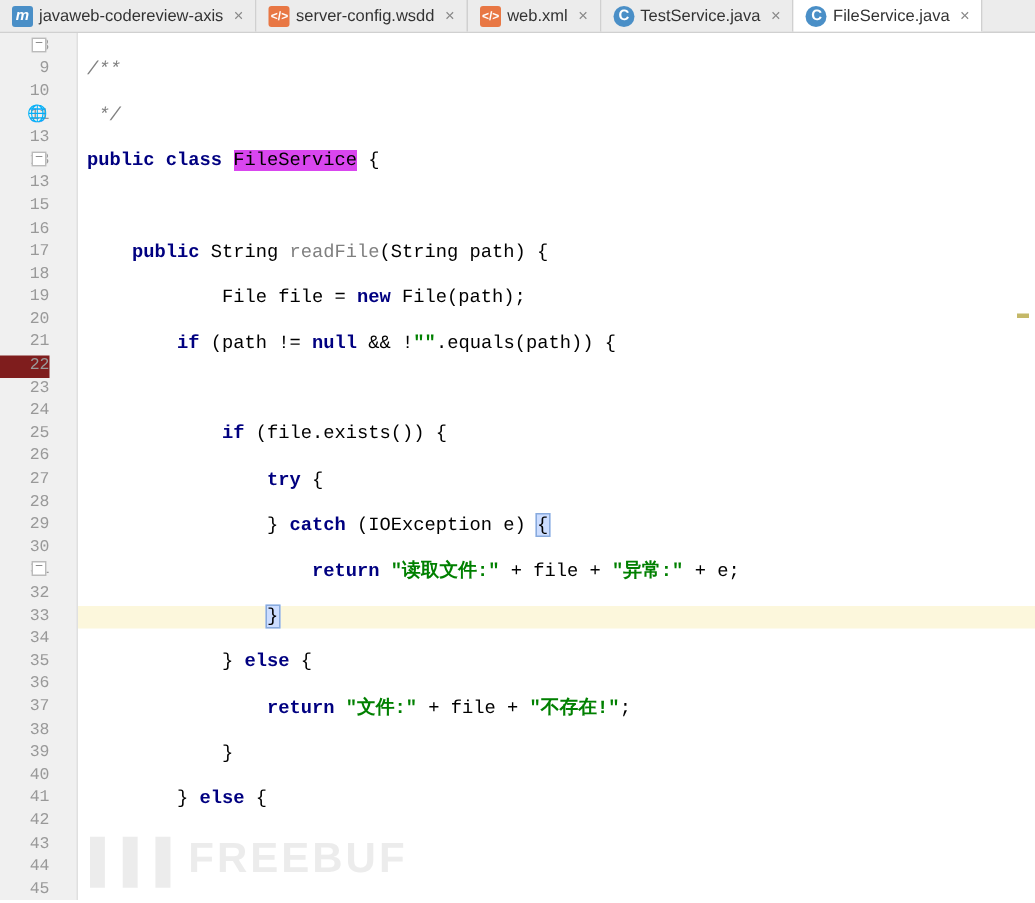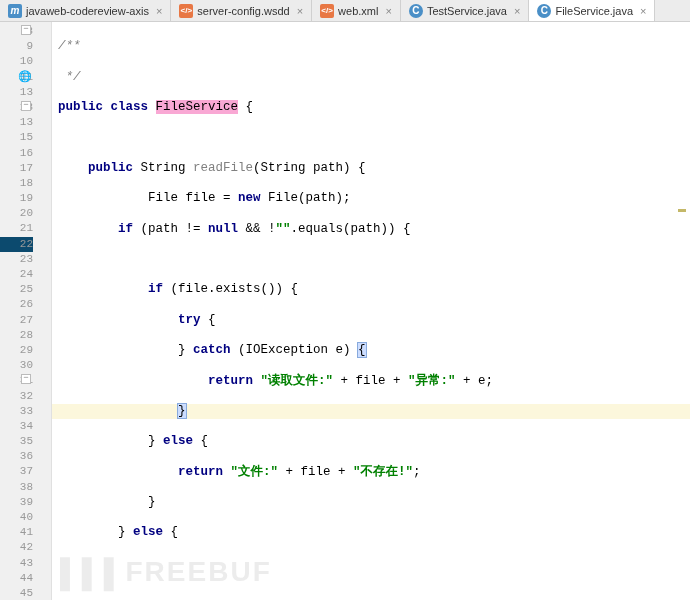--- a/index.html
+++ b/index.html
@@ -63,21 +63,21 @@
       border-right: 1px solid #e0e0e0;
       text-align: right;
       color: #999999;
       font-size: 11px;
       line-height: 15.2px;
       padding-right: 18px;
       padding-top: 2px;
       position: relative;
     }
     .line-num { height: 15.2px; position: relative; }
-    .line-num.hl { background: #0c4a6e; }
+    .line-num.hl { background: #7f1d1d; }
     .globe {
       position: absolute;
       right: 1px;
       color: #888;
       font-size: 11px;
     }
     .minus {
       position: absolute;
       right: 2px;
       top: 1px;
@@ -99,21 +99,21 @@
       color: #000;
       position: relative;
     }
     .code-line { height: 15.2px; padding-left: 6px; }
     .code-line.hl { background: #fcf7dc; }
     .kw { color: #000080; font-weight: bold; }
     .com { color: #808080; font-style: italic; }
     .doc-tag { color: #808080; font-style: italic; font-weight: bold; text-decoration: underline; }
     .str { color: #008000; font-weight: bold; }
     .mname { color: #808080; }
-    .hl-y { background: #f9a8d4; }
+    .hl-y { background: #d946ef; }
     .methodcall { font-style: italic; }
     .brace-match { background: #ccddff; border: 1px solid #88aadd; margin: -1px; }
     .watermark {
       position: absolute;
       bottom: 10px;
       left: 60px;
       font-family: Arial, sans-serif;
       font-size: 28px;
       font-weight: bold;
       color: rgba(180,180,180,0.25);

